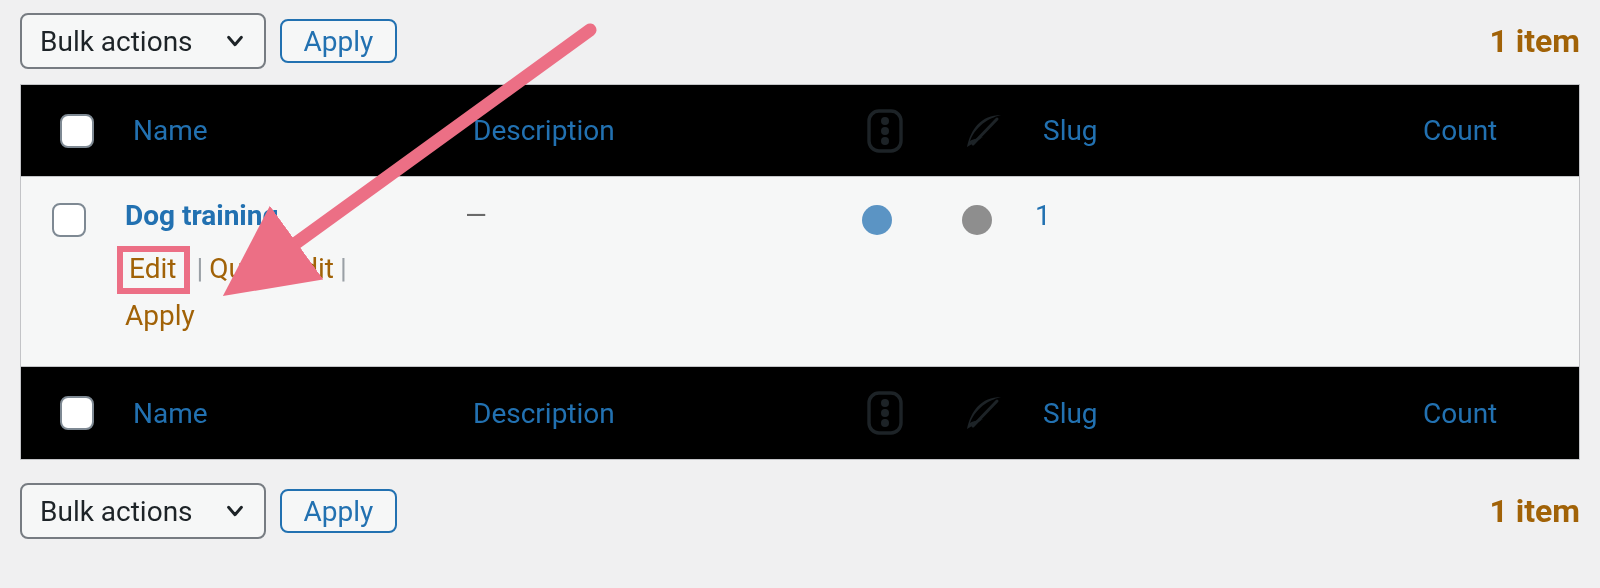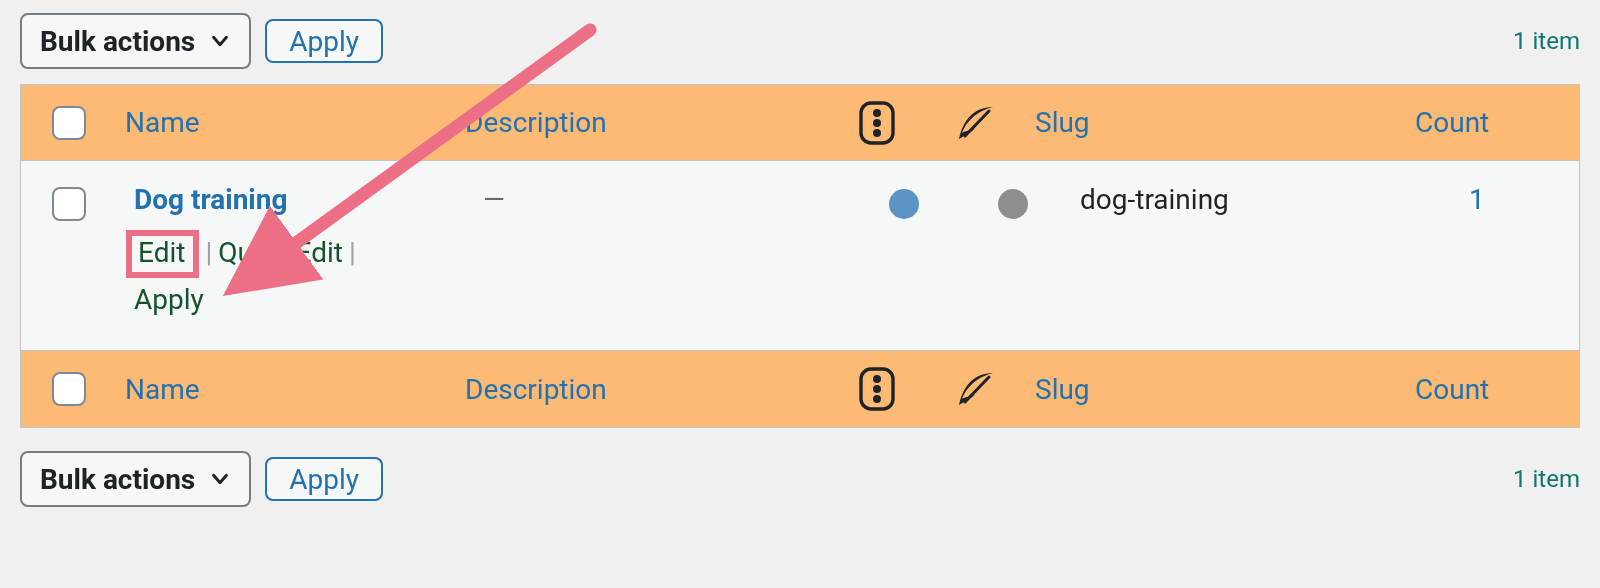--- a/index.html
+++ b/index.html
@@ -23,34 +23,33 @@
   
   .toolbar {
     display: flex;
     align-items: center;
     gap: 14px;
     height: 58px;
     margin: 6px 0 14px 0;
   }
   .toolbar.bottom { margin-top: 22px; }
   .spacer { flex: 1 1 auto; }
-  .item-count { color: #0f766e; font-size: 24px; white-space: nowrap; }
+  .item-count { color: #a16207; font-size: 32px; white-space: nowrap; font-weight: bold; }
 
   .select-like {
     display: inline-flex;
     align-items: center;
-    gap: 14px;
+    gap: 31px;
     height: 56px;
     padding: 0 18px 0 18px;
     background: #f6f7f7;
     border: 2px solid #777c82;
     border-radius: 8px;
     color: #1d2327;
     cursor: pointer;
-    font-weight: bold;
   }
   .select-like .chev { display: flex; color: #1d2327; }
 
   .btn {
     display: inline-flex;
     align-items: center;
     justify-content: center;
     height: 44px;
     padding: 0 22px;
     background: #f6f7f7;
@@ -69,30 +68,30 @@
     background: #fff;
   }
   .row {
     display: grid;
     grid-template-columns: 96px 340px 370px 100px 100px 380px 1fr;
     align-items: start;
     border-bottom: 1px solid #c3c4c7;
   }
   .row:last-child { border-bottom: none; }
   .row.head, .row.foot {
-    background: #fdba74;
-    align-items: center;
-    height: 76px;
+    background: #000000;
+    align-items: center;
+    height: 92px;
+    padding-left: 8px;
   }
   .row.data {
     background: #f6f7f7;
     padding-top: 22px;
     padding-bottom: 26px;
     min-height: 190px;
-    gap: 9px;
   }
   .cell { padding: 0 8px; }
   .cell.check {
     display: flex;
     align-items: center;
     justify-content: center;
     height: 100%;
   }
   .row.data .cell.check { align-items: flex-start; padding-top: 4px; }
 
@@ -123,21 +122,21 @@
     cursor: pointer;
   }
 
   .row-actions {
     margin-top: 14px;
     color: #777;
     font-size: 28px;
     line-height: 1.55;
   }
   .row-actions a {
-    color: #14532d;
+    color: #a16207;
     text-decoration: none;
     cursor: pointer;
   }
   .sep { color: #9aa0a6; padding: 0 6px; }
 
   .desc-dash { color: #6a6a6a; }
   .slug-text { color: #1d2327; }
   .count-link { color: #2271b1; cursor: pointer; }
 
   .dot { width: 30px; height: 30px; border-radius: 50%; }
@@ -221,21 +220,20 @@
           <a>Apply</a>
         </div>
       </div>
       <div class="cell"><span class="desc-dash">—</span></div>
       <div class="cell icon-cell">
           <span class="dot blue"></span>
         </div>
       <div class="cell icon-cell">
           <span class="dot grey"></span>
         </div>
-      <div class="cell"><span class="slug-text">dog-training</span></div>
       <div class="cell count"><span class="count-link">1</span></div>
     </div>
 
     <div class="row foot">
       <div class="cell check">
         <div class="checkbox"></div>
       </div>
       <div class="cell"><span class="th-link">Name</span></div>
       <div class="cell"><span class="th-link">Description</span></div>
       <div class="cell icon-cell">

